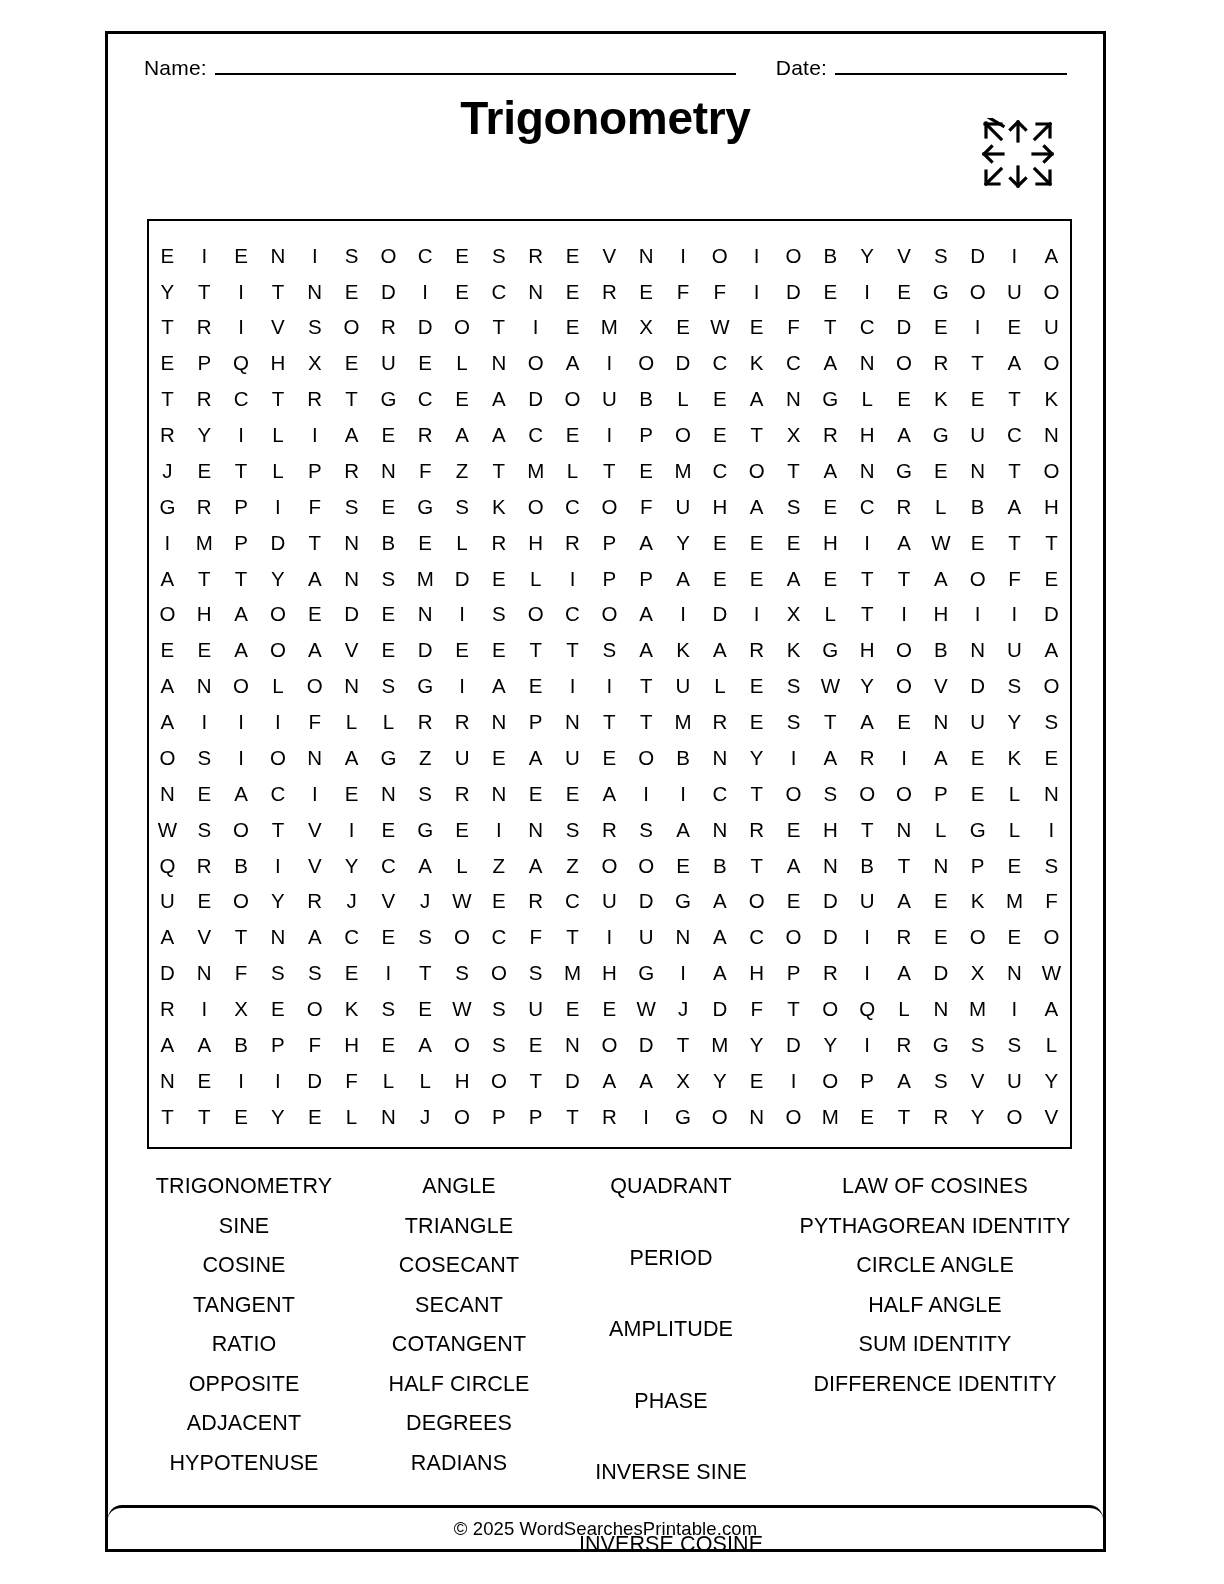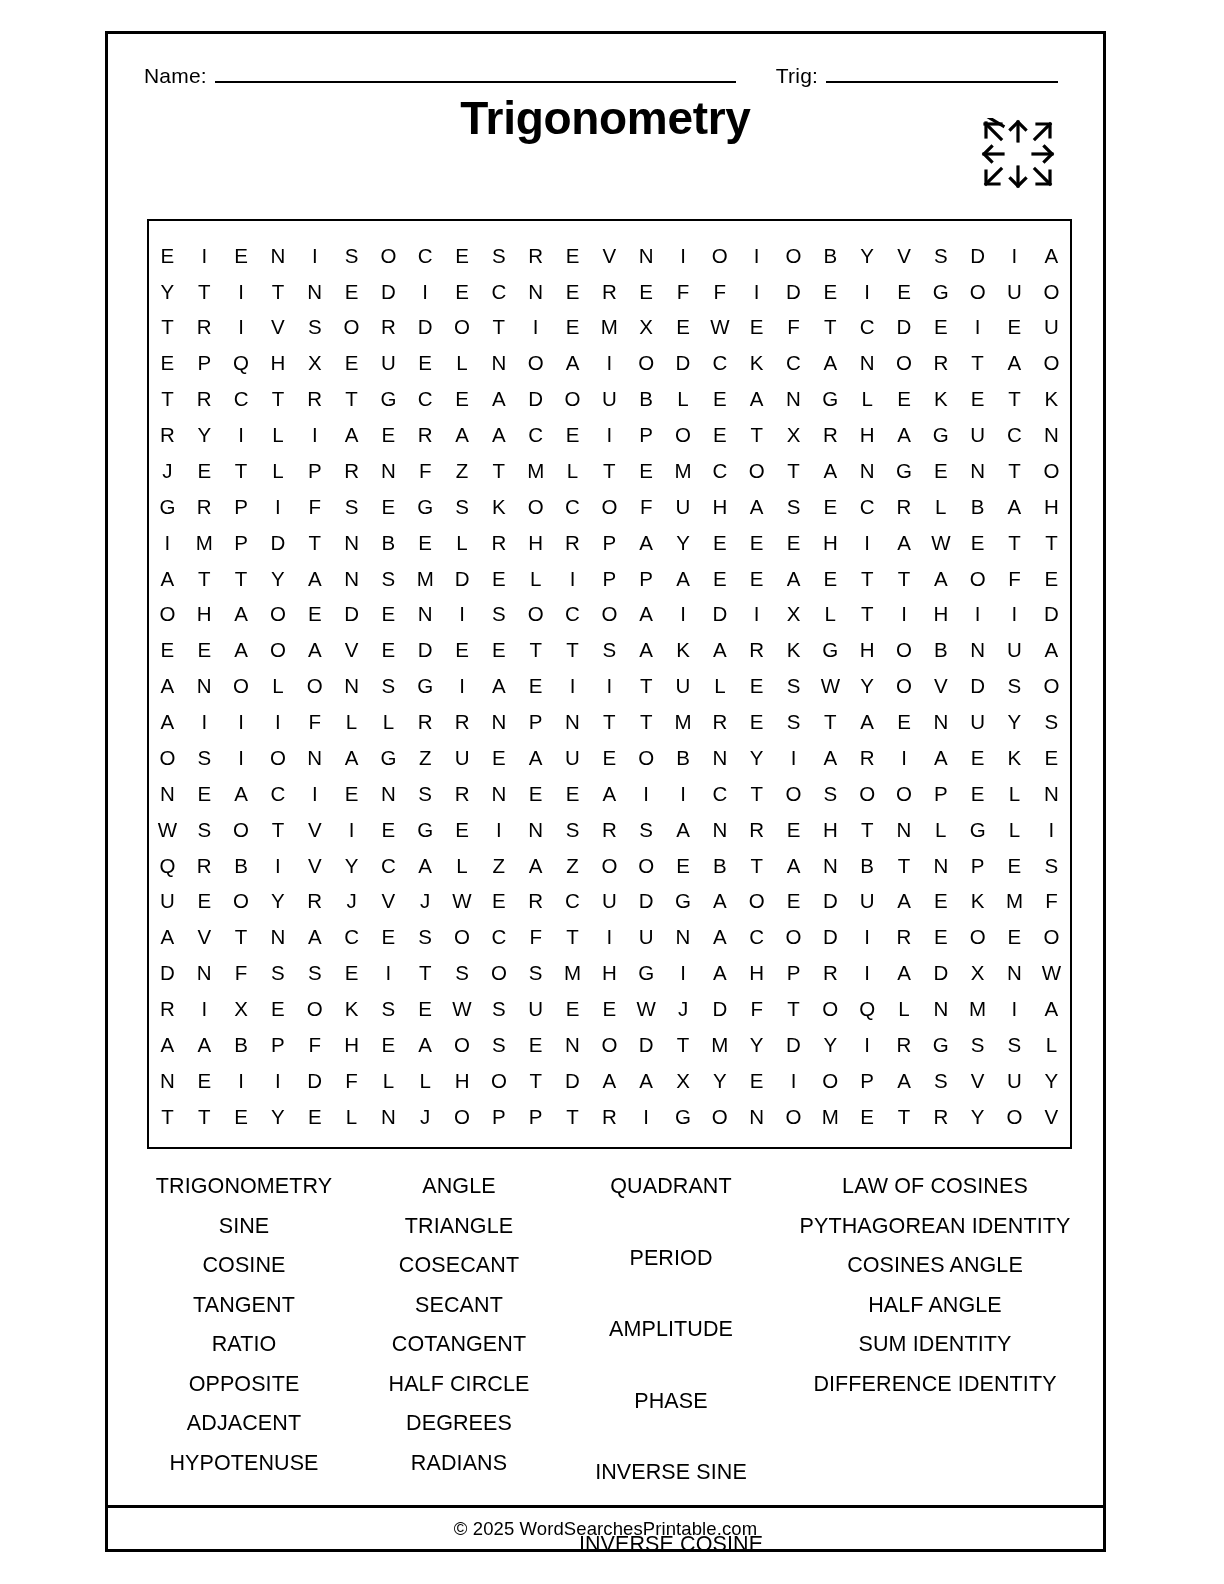--- a/index.html
+++ b/index.html
@@ -22,21 +22,21 @@
     top: 31px;
     width: 1001px;
     height: 1521px;
     border: 3px solid #000000;
     background: #ffffff;
   }
 
   
   .header-row {
     position: absolute;
-    left: 0; top: 16px;
+    left: 0; top: 8px;
     width: 100%;
     height: 52px;
     display: flex;
     align-items: center;
     padding: 0 34px 0 36px;
   }
   .field { display: flex; align-items: baseline; }
   .field-label {
     font-size: 21px;
     letter-spacing: .2px;
@@ -138,39 +138,40 @@
   .footer {
     position: absolute;
     left: 0;
     bottom: 0;
     width: 100%;
     height: 44px;
     border-top: 3px solid #000;
     display: flex;
     align-items: center;
     justify-content: center;
+    border-radius: 14px;
   }
   .footer-text {
     font-size: 18.5px;
     letter-spacing: .1px;
   }
 </style>
 </head>
 <body>
 
 <div id="page">
   <div class="page-frame">
 
     <div class="header-row">
       <div class="field field-name">
         <span class="field-label">Name:</span>
         <span class="field-rule rule-name"></span>
       </div>
       <div class="field field-date">
-        <span class="field-label">Trig:</span>
+        <span class="field-label">Date:</span>
         <span class="field-rule rule-date"></span>
       </div>
     </div>
 
     <div class="title-block">
       <div class="puzzle-title">Trigonometry</div>
     </div>
 
     <div class="dir-icon">
       <svg viewBox="0 0 78 72" xmlns="http://www.w3.org/2000/svg">
@@ -913,21 +914,21 @@
           <div class="word-item">PERIOD</div>
           <div class="word-item">AMPLITUDE</div>
           <div class="word-item">PHASE</div>
           <div class="word-item">INVERSE SINE</div>
           <div class="word-item">INVERSE COSINE</div>
           <div class="word-item">LAW OF SINES</div>
         </div>
         <div class="word-col word-col-3">
           <div class="word-item">LAW OF COSINES</div>
           <div class="word-item">PYTHAGOREAN IDENTITY</div>
-          <div class="word-item">COSINES ANGLE</div>
+          <div class="word-item">CIRCLE ANGLE</div>
           <div class="word-item">HALF ANGLE</div>
           <div class="word-item">SUM IDENTITY</div>
           <div class="word-item">DIFFERENCE IDENTITY</div>
         </div>
       </div>
 
     <div class="footer">
       <span class="footer-text">© 2025 WordSearchesPrintable.com</span>
     </div>
 

